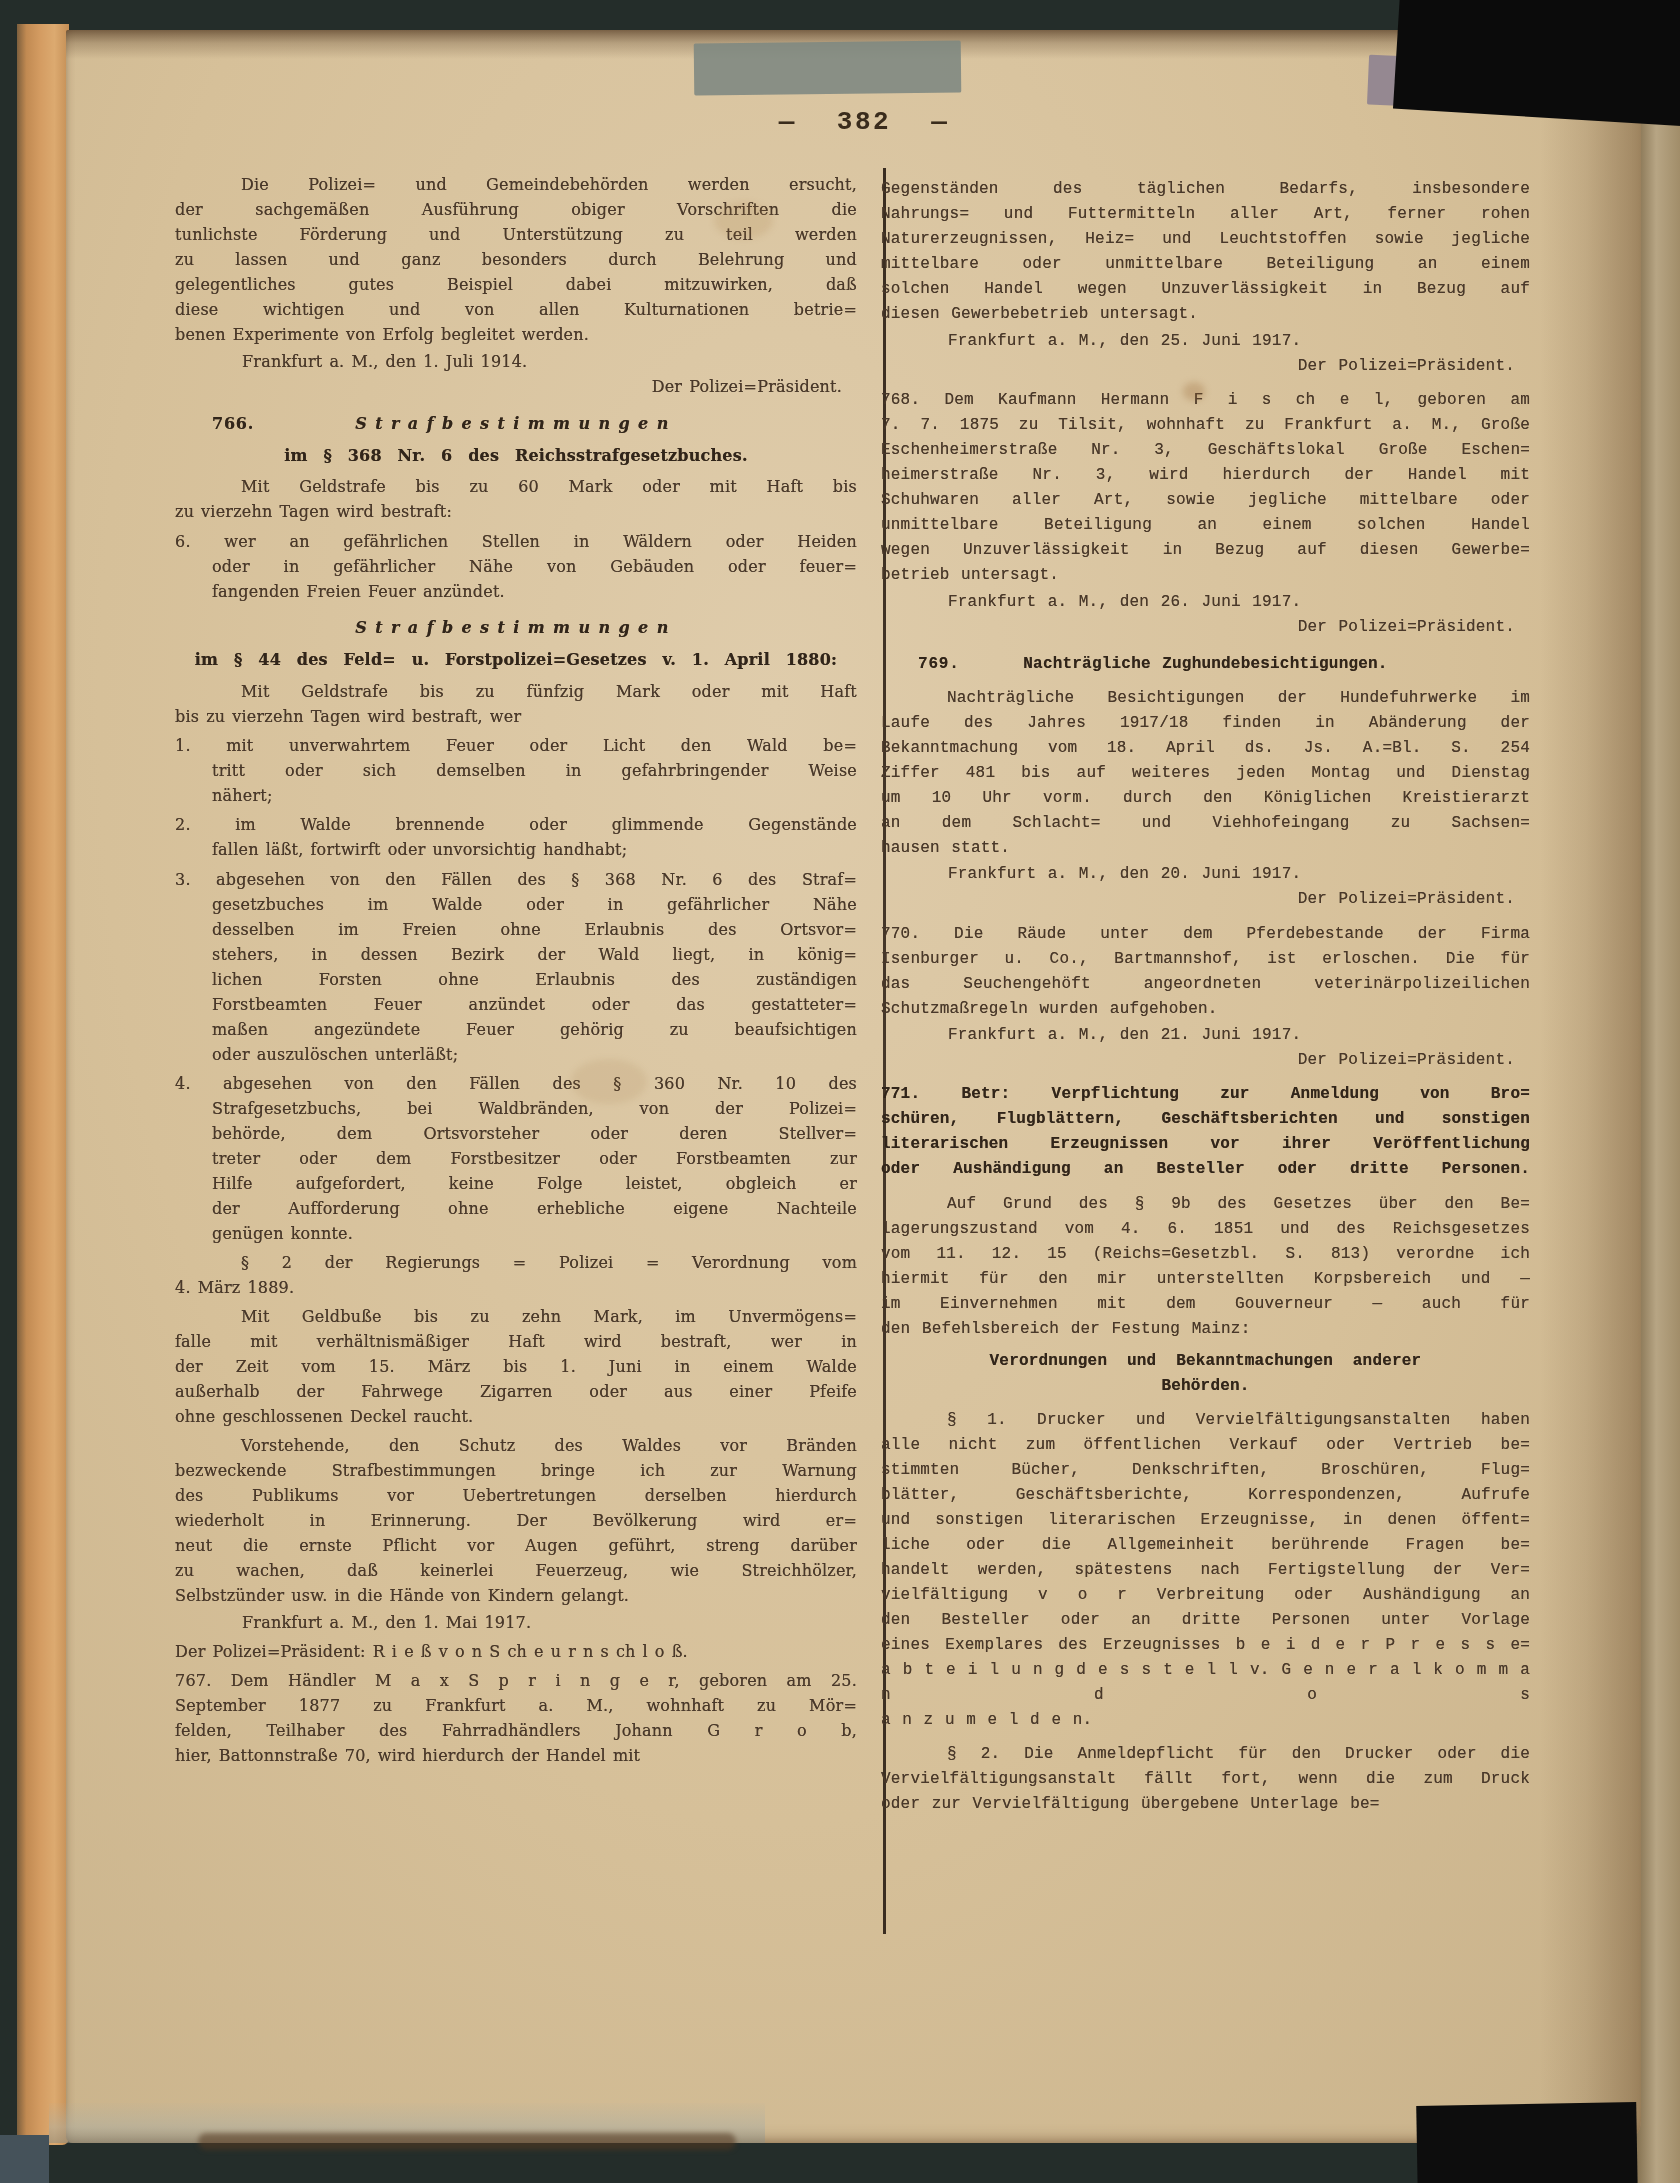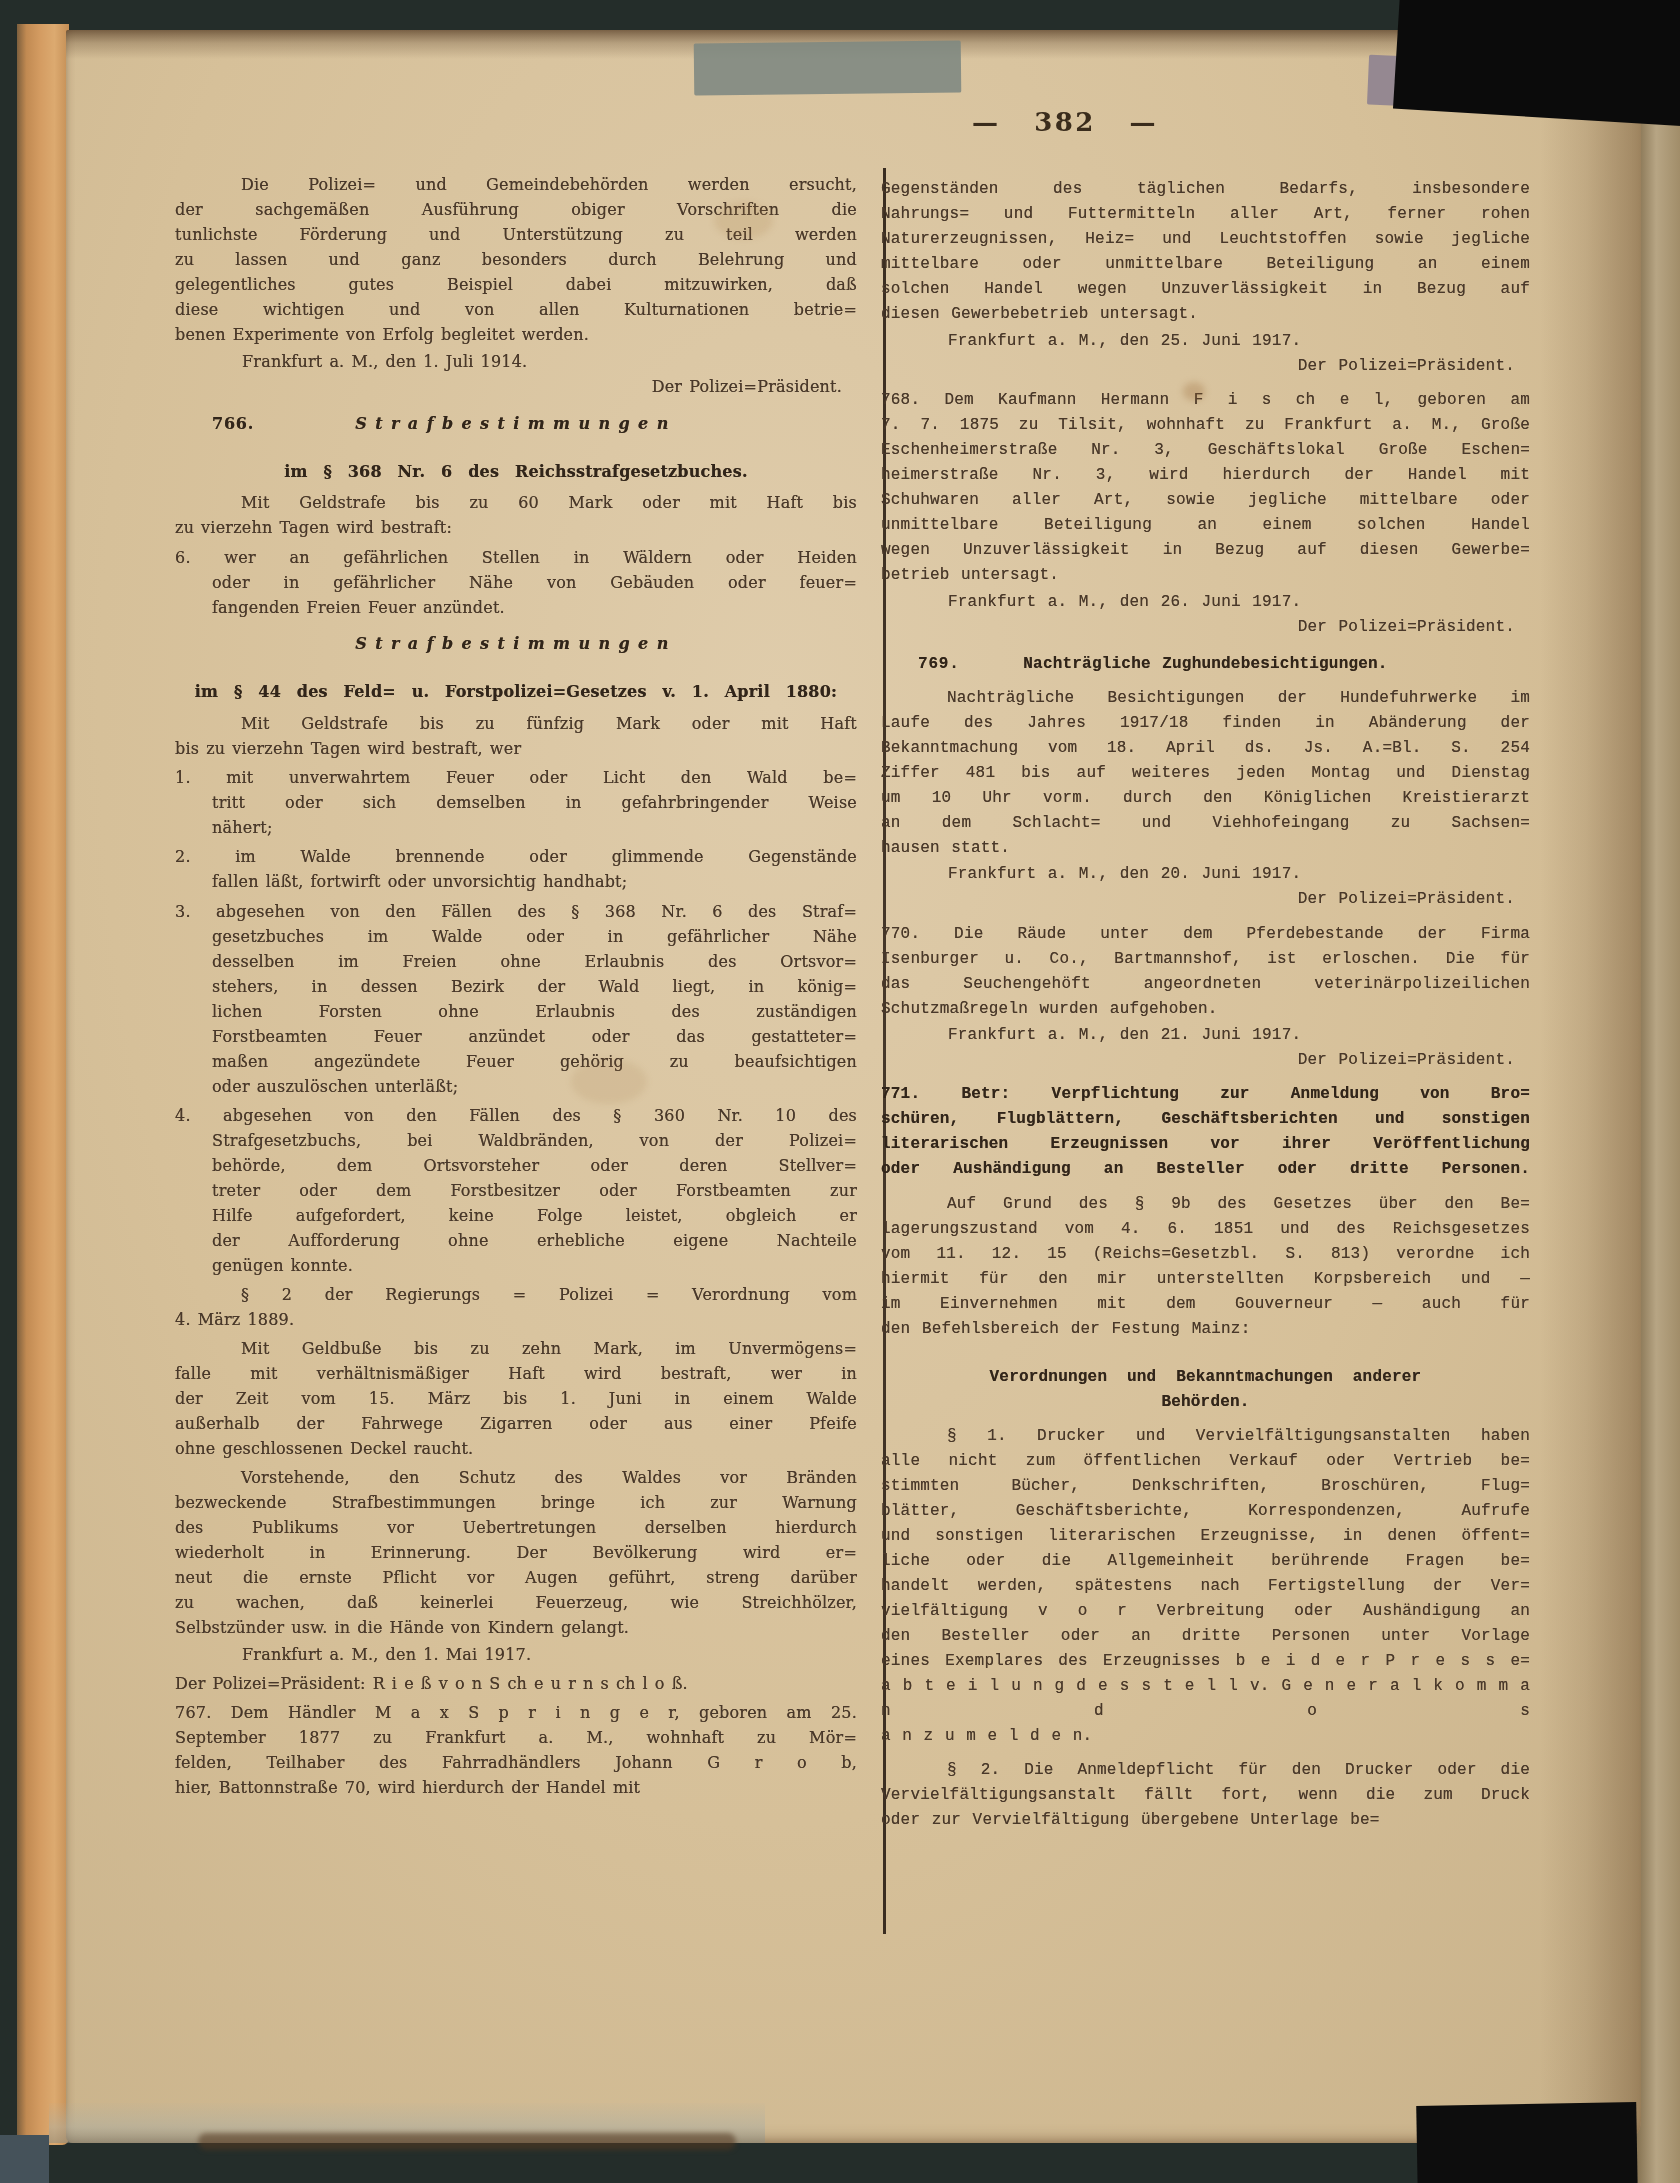--- a/index.html
+++ b/index.html
@@ -68,22 +68,22 @@
     position:absolute; left:0; top:2135px; width:49px; height:49px; z-index:2;
     background:#45525a;
   }
   .stain{position:absolute; z-index:2; border-radius:50%; filter:blur(3.4px); pointer-events:none;}
   .stain.s1{left:714px; top:202px; width:59px; height:37px; background:rgba(165,122,70,.16);}
   .stain.s2{left:1183px; top:382px; width:22px; height:18.5px; background:rgba(150,100,50,.28);}
   .stain.s3{left:571px; top:1059px; width:76px; height:45px; background:rgba(160,118,66,.12);}
   
   .pagenum{
     position:absolute; left:504px; top:77px; width:588px; z-index:5;
-    text-align:right; font-size:26px; font-weight:bold; color:#3a2c1c;
-    word-spacing:22px; letter-spacing:2.5px;
+    text-align:center; font-size:26px; font-weight:bold; color:#3a2c1c;
+    word-spacing:22px; letter-spacing:2.5px;font-family:Liberation Mono, monospace;
   }
   .divider{
     position:absolute; left:817px; top:138px; width:3.4px; height:1766px; z-index:5;
     background:linear-gradient(180deg,#3a2d21 0%,#46382a 50%,#3a2d21 100%);
   }
   .col{
     position:absolute; top:138px; z-index:5;
     font-size:16px; line-height:25px; word-spacing:1.7px; letter-spacing:0.2px;
     text-shadow:0 0 0.5px rgba(64,48,32,.7);
   }
@@ -92,21 +92,21 @@
   .line{text-align:justify; text-align-last:justify;}
   .line.last{text-align-last:left;}
   .line.ind{padding-left:66px;}
   .li .line.cont{padding-left:37px;}
   .blk{margin-top:4.2px;}
   .blk.date{padding-left:67px; margin-top:1.7px;}
   .blk.sign{text-align:right; padding-right:15px; margin-top:0;}
   .blk.hnum{position:relative; text-align:center; font-weight:bold; color:var(--ink-bold); margin-top:11.8px; margin-bottom:6.7px;}
   .blk.hnum .num{position:absolute; left:37px; letter-spacing:0.8px;}
   .blk.hnum .title.sp{letter-spacing:8.4px;font-style:italic;}
-  .blk.hc{text-align:center; font-weight:bold; color:var(--ink-bold); margin-top:23px; margin-bottom:6.7px; word-spacing:10px;}
+  .blk.hc{text-align:center; font-weight:bold; color:var(--ink-bold); margin-top:7px; margin-bottom:6.7px; word-spacing:10px;}
   .blk.bold{font-weight:bold; color:var(--ink-bold);}
   .colR .blk.p{margin-top:9.2px;}
 </style>
 </head>
 <body>
 
 <div class="underpages"></div>
 <div class="binding-right"></div>
 <div class="sheet">
   <div class="pagenum">— 382 —</div>

